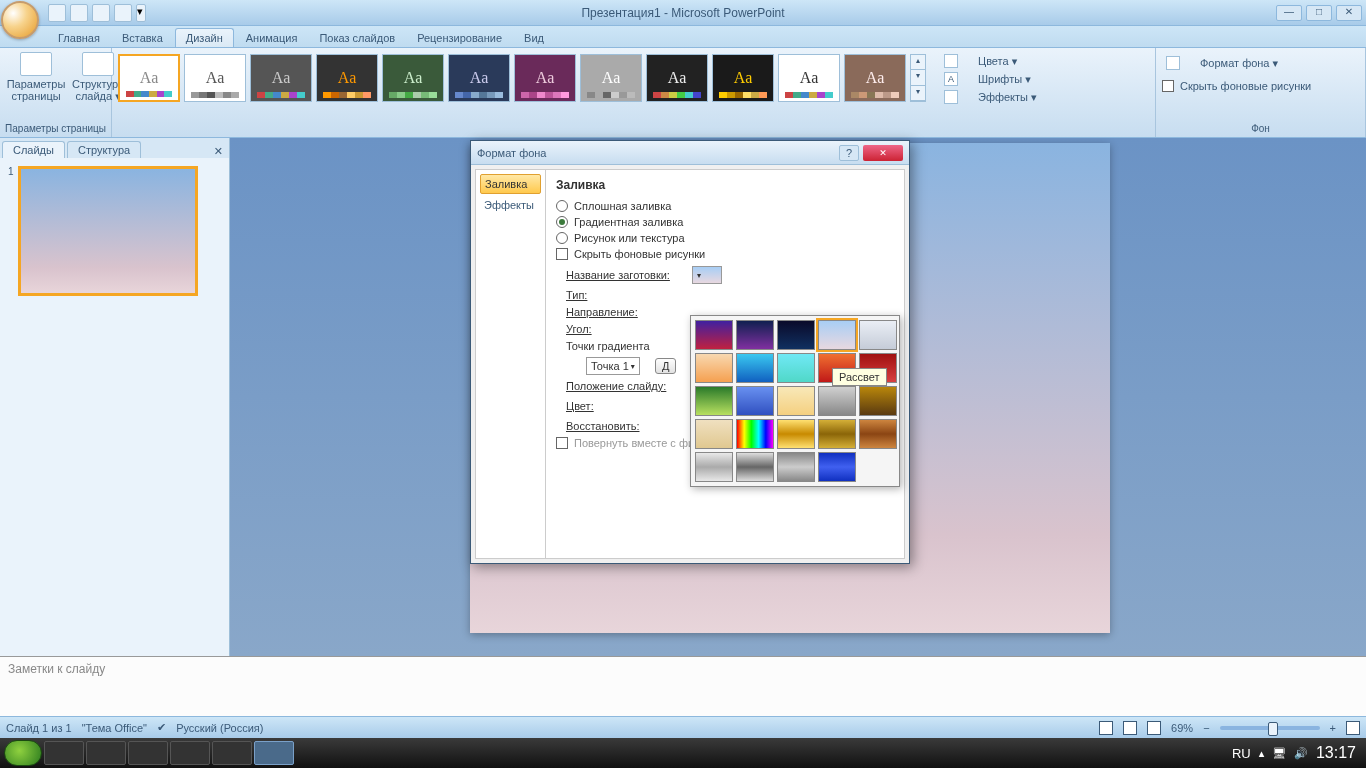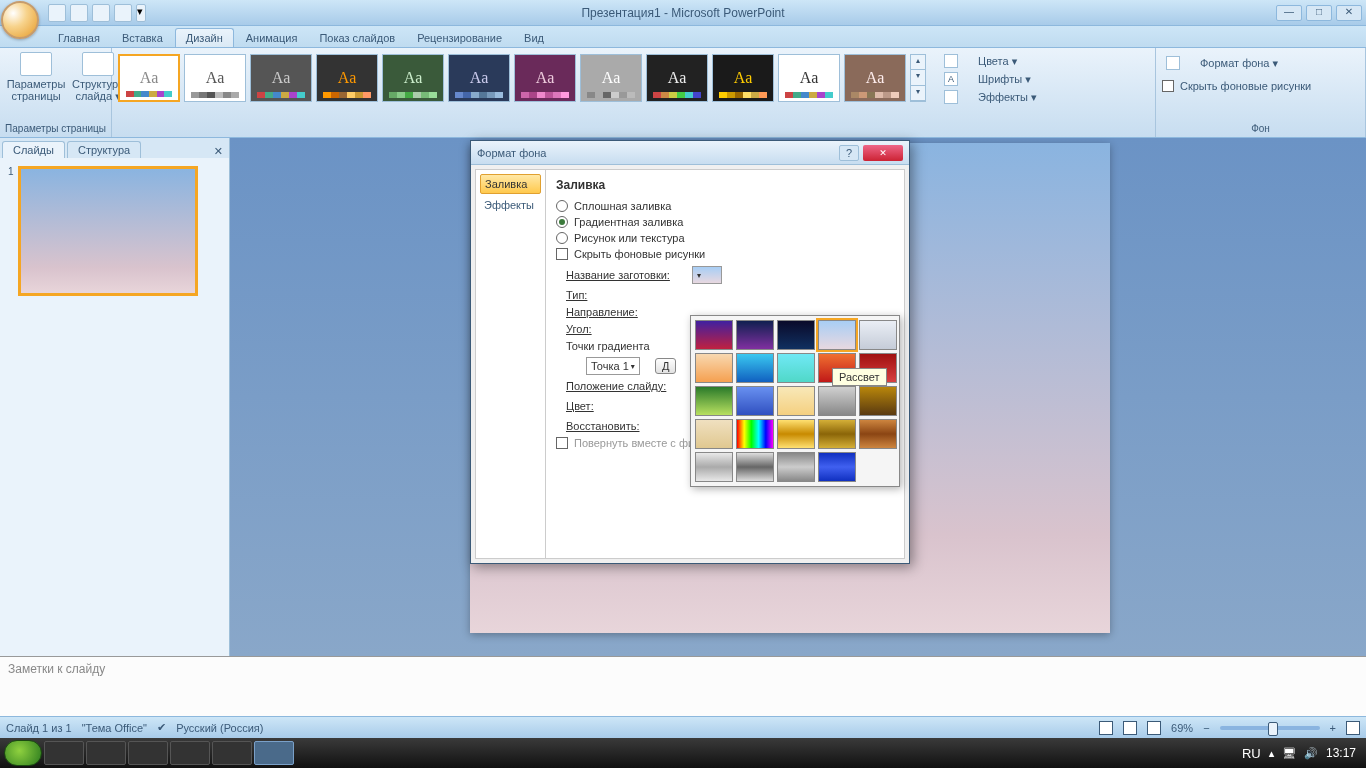--- a/index.html
+++ b/index.html
@@ -81,21 +81,21 @@
 .zoom-slider{width:100px;height:4px;background:#8ab4e0;position:relative;border-radius:2px}
 .zoom-slider::after{content:"";position:absolute;left:48%;top:-4px;width:8px;height:12px;background:#eaf3fb;border:1px solid #3b5a78;border-radius:2px}
 .view-ico{width:14px;height:14px;border:1px solid #3b5a78;background:#fff}
 
 .taskbar{height:30px;background:linear-gradient(#3a3a3a,#111);display:flex;align-items:center;padding:0 4px;gap:2px}
 .start{width:38px;height:26px;border-radius:13px;background:radial-gradient(circle at 40% 40%,#8fd13f,#2a7a1e);border:1px solid #1a4a10}
 .tb-ico{width:40px;height:24px;background:#333;border:1px solid #555;border-radius:2px}
 .tb-ico.active{background:#4a6a8a;border-color:#7aa0c8}
 .tray{margin-left:auto;display:flex;align-items:center;gap:8px;color:#fff;padding-right:6px}
 .tray .lang{font-size:13px}
-.tray .time{font-size:12px}
+.tray .time{font-size:16px}
 </style>
 </head>
 <body>
 
 <div class="titlebar">
   <div class="office-btn"></div>
   <div class="qat">
     <div class="qat-ctrl"></div>
     <div class="qat-ctrl"></div>
     <div class="qat-ctrl"></div>

